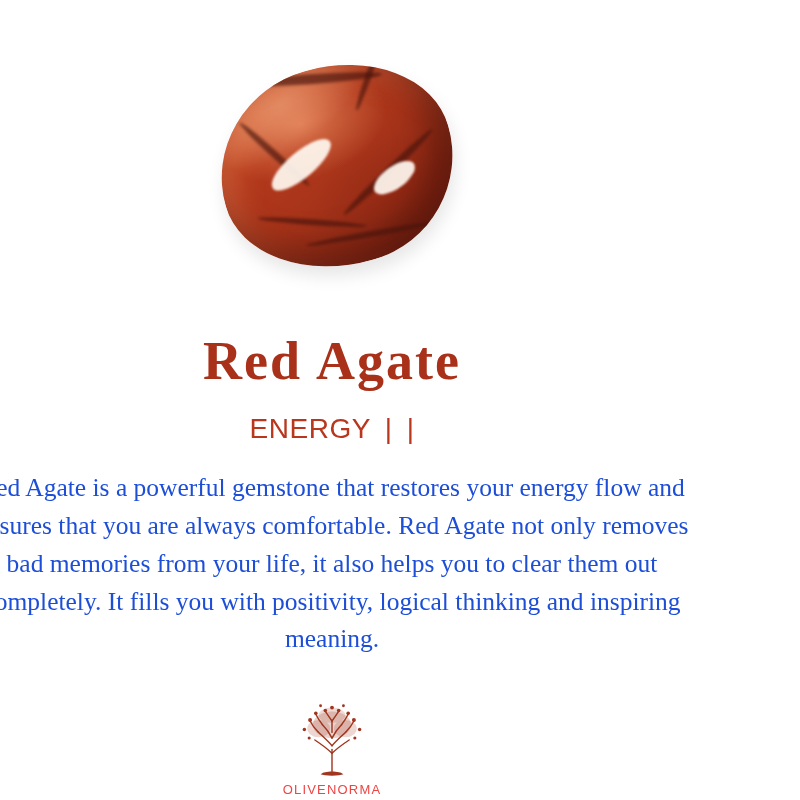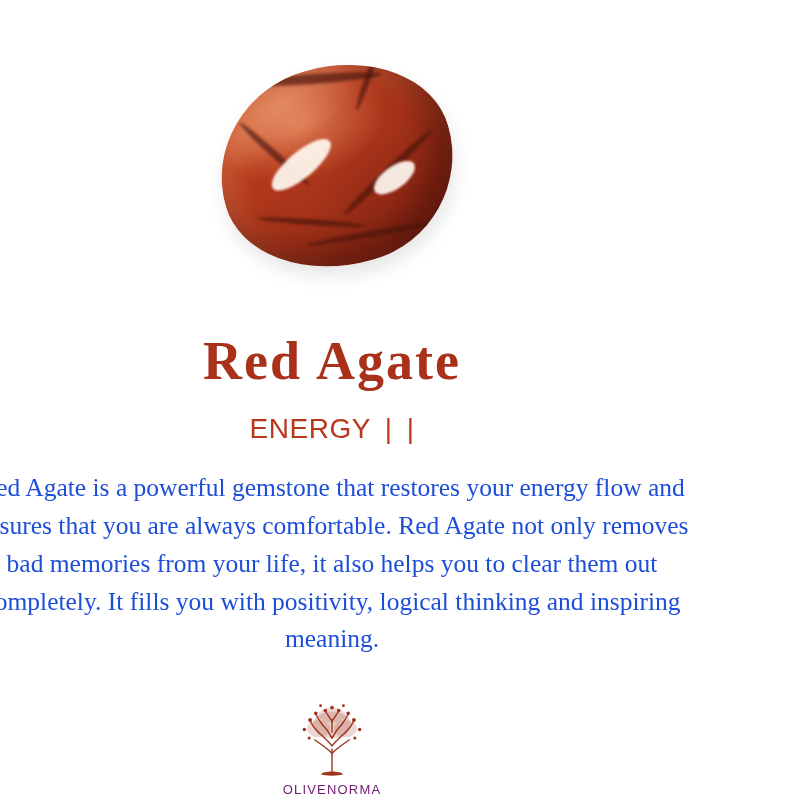--- a/index.html
+++ b/index.html
@@ -145,21 +145,21 @@
   .logo-tree {
     width: 96px;
     height: 80px;
     display: block;
   }
   .logo-text {
     margin-top: 2px;
     font-family: "Liberation Sans", sans-serif;
     font-size: 13px;
     letter-spacing: 1.2px;
-    color: #701a75;
+    color: #ef4444;
   }
 </style>
 </head>
 <body>
 
 <div class="card">
 
   <div class="stone-area">
     <div class="stone-wrap">
       <div class="stone">

